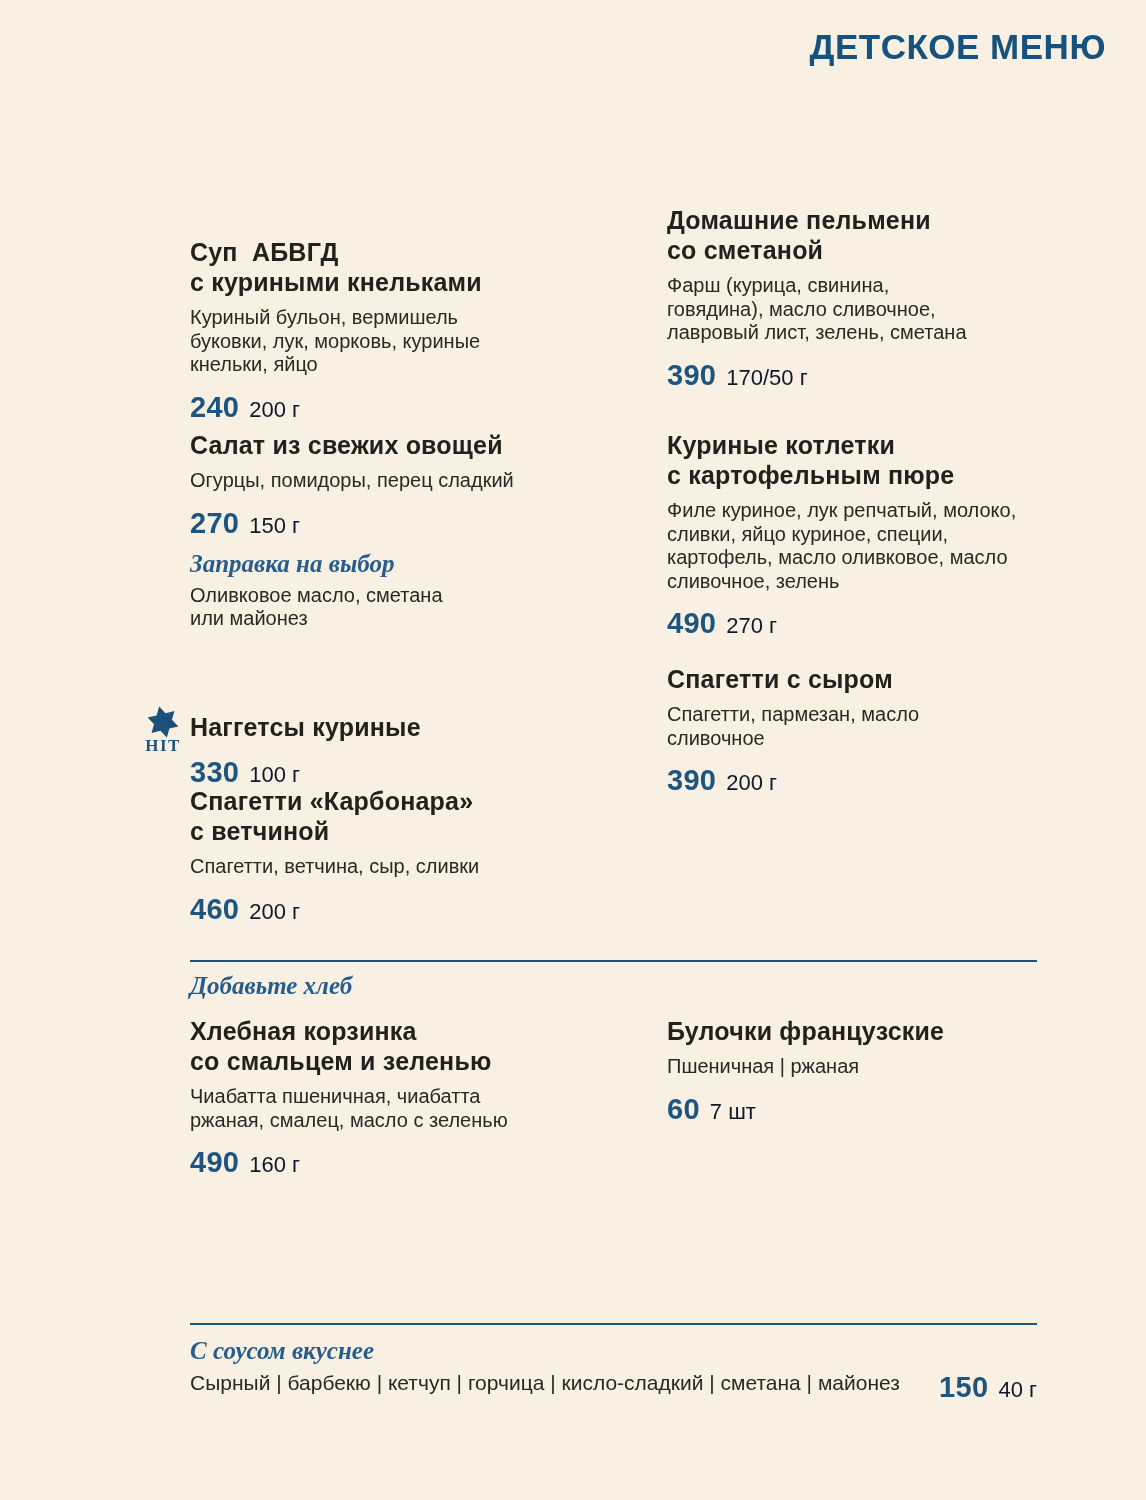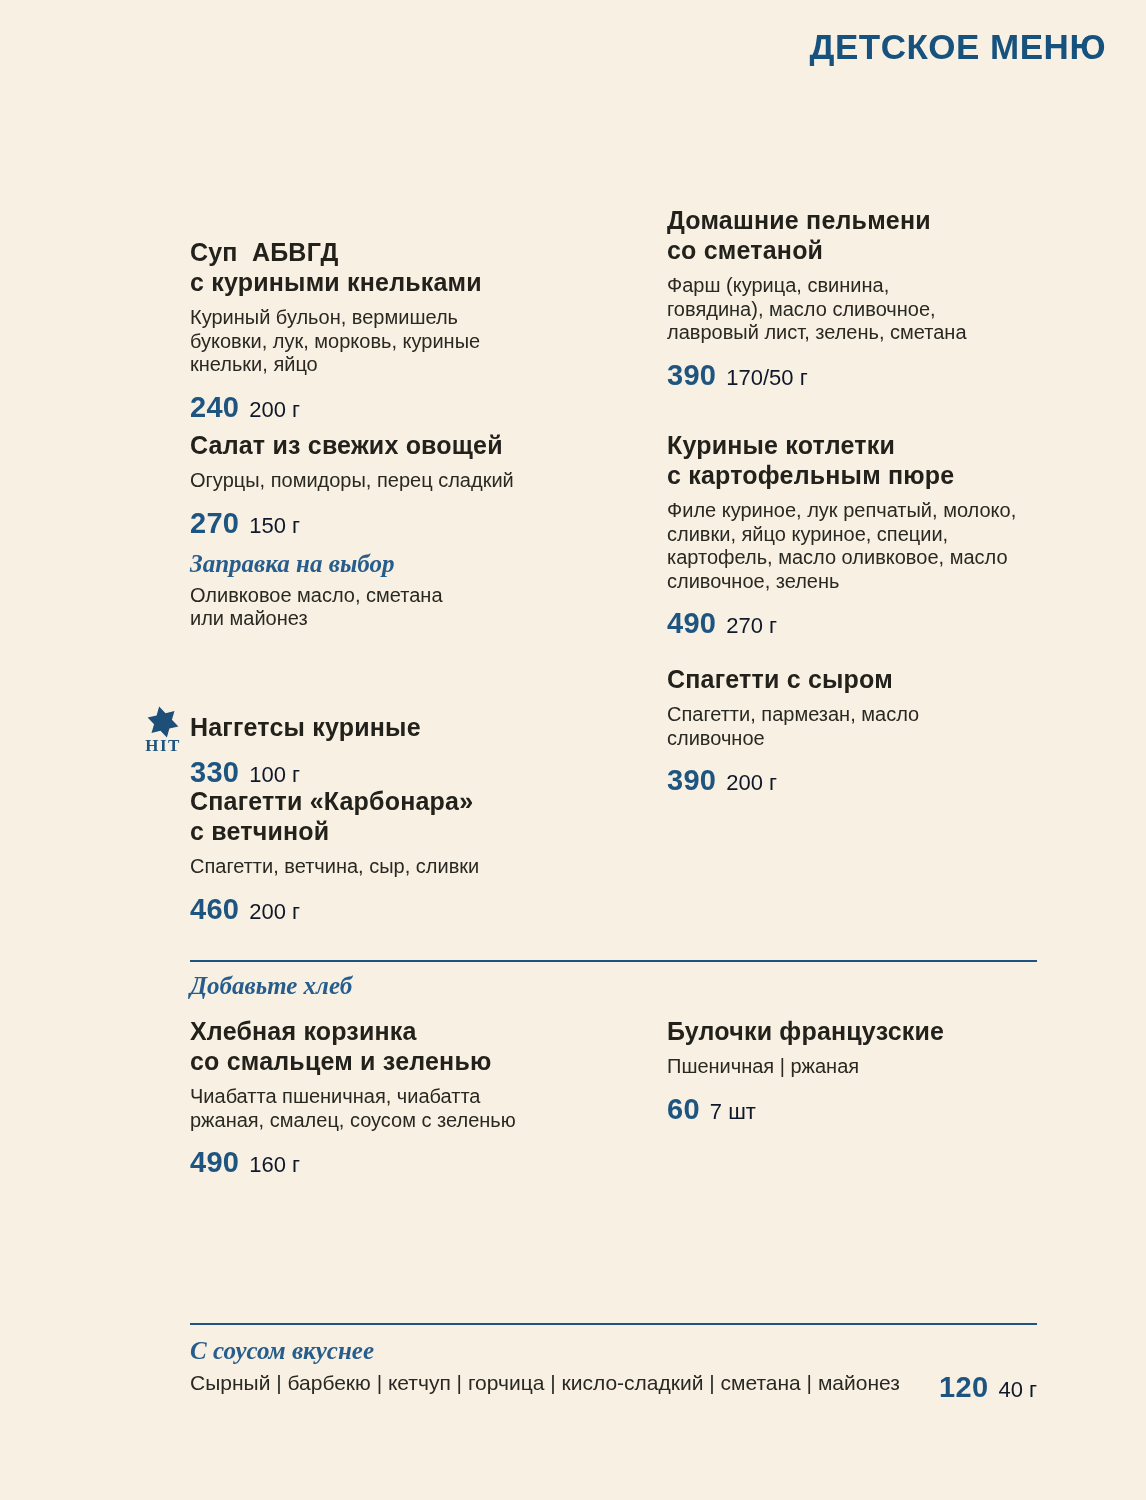--- a/index.html
+++ b/index.html
@@ -207,21 +207,21 @@
     </div>
   </section>
 
   <div class="rule rule-bread"></div>
   <div class="serif-label section-label label-bread">Добавьте хлеб</div>
 
   <section class="item pos-basket">
     <h3 class="title">Хлебная корзинка
 со смальцем и зеленью</h3>
     <p class="desc">Чиабатта пшеничная, чиабатта
-ржаная, смалец, соусом с зеленью</p>
+ржаная, смалец, масло с зеленью</p>
     <div class="price-row">
       <span class="price">490</span>
       <span class="weight">160 г</span>
     </div>
   </section>
 
   <section class="item pos-buns">
     <h3 class="title">Булочки французские</h3>
     <p class="desc">Пшеничная | ржаная</p>
     <div class="price-row">
@@ -229,18 +229,18 @@
       <span class="weight">7 шт</span>
     </div>
   </section>
 
   <div class="rule rule-sauce"></div>
   <div class="serif-label section-label label-sauce">С соусом вкуснее</div>
 
   <div class="sauce-row">
     <span class="desc">Сырный | барбекю | кетчуп | горчица | кисло-сладкий | сметана | майонез</span>
     <span class="price-row">
-      <span class="price">120</span>
+      <span class="price">150</span>
       <span class="weight">40 г</span>
     </span>
   </div>
 
 </div>
 
 </body></html>

